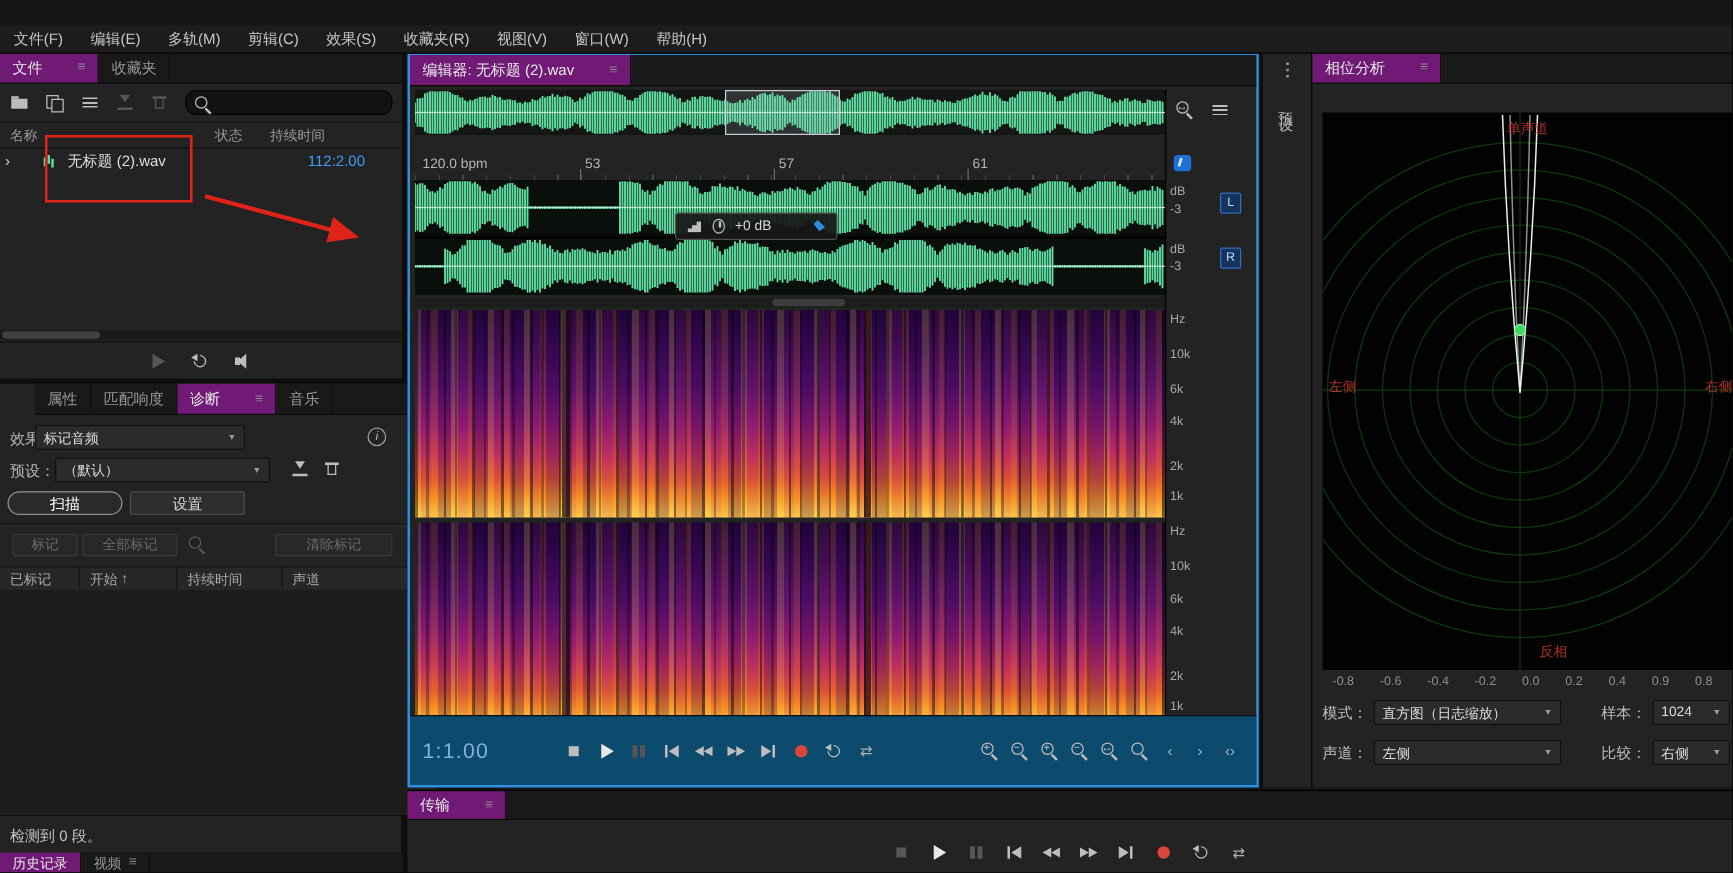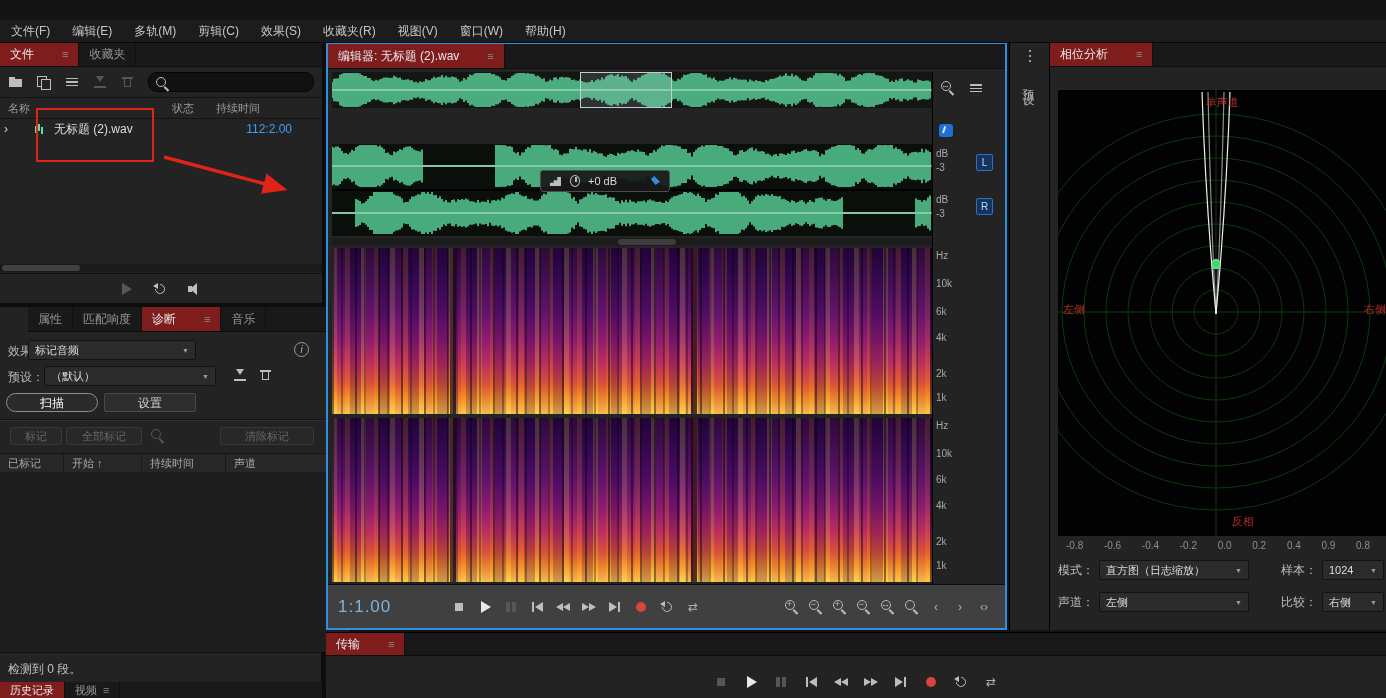--- a/index.html
+++ b/index.html
@@ -18,21 +18,21 @@
     font-size:11px;background:rgba(255,255,255,.35);border:1px solid rgba(0,0,0,.3);margin-left:1px;}
 
   
   .menubar{position:absolute;left:0;top:20px;width:100%;height:22px;background:#1c1c1c;
     border-bottom:1px solid #070707;display:flex;align-items:center;z-index:5;}
   .menu-item{padding:0 11px;color:#c6c6c6;}
 
   
   .tabstrip{height:24px;background:#191919;display:flex;align-items:stretch;border-bottom:1px solid #0c0c0c;}
   .tab{padding:0 10px;display:flex;align-items:center;gap:6px;color:#979797;border-right:1px solid #101010;}
-  .tab.active{background:#7f1d1d;color:#e8e8e8;gap:28px;}
+  .tab.active{background:#701a75;color:#e8e8e8;gap:28px;}
   .pmenu{font-size:11px;color:#8d8d8d;}
   .sel{height:20px;background:#2b2b2b;border:1px solid #121212;border-radius:2px;display:flex;
     align-items:center;padding:0 6px;gap:6px;color:#dedede;font-size:11px;box-sizing:border-box;}
   .sel .car{margin-left:auto;font-size:7px;color:#9a9a9a;}
 
   
   .files-panel{position:absolute;left:0;top:42px;width:322px;height:261px;background:#232323;border-right:1px solid #080808;}
   .files-toolbar{height:30px;display:flex;align-items:center;gap:12px;padding:0 8px;border-bottom:1px solid #141414;}
   .search-box{margin-left:auto;width:168px;height:18px;background:#121212;border:1px solid #050505;
     border-radius:9px;display:flex;align-items:center;padding:0 6px;gap:5px;}
@@ -91,21 +91,21 @@
   .spectro{position:absolute;left:4px;width:600px;
     background:
       repeating-linear-gradient(90deg,rgba(0,0,0,.45) 0 2px,rgba(0,0,0,0) 2px 9px,rgba(0,0,0,.3) 9px 11px,rgba(0,0,0,0) 11px 23px),
       repeating-linear-gradient(90deg,rgba(255,214,90,.20) 0 5px,rgba(170,35,125,.14) 5px 13px,rgba(255,140,40,.18) 13px 18px,rgba(55,0,85,.25) 18px 29px),
       repeating-linear-gradient(90deg,transparent 0 118px,rgba(8,0,18,.85) 118px 124px,transparent 124px 241px),
       linear-gradient(180deg,#190530 0%,#33094d 18%,#551068 38%,#8a1a6e 55%,#c03158 70%,#e05a2e 82%,#f38f22 90%,#ffd24e 100%);}
   .ed-gutter-line{position:absolute;left:604px;top:28px;width:1px;height:512px;background:#000;}
   .glabel{position:absolute;left:608px;color:#a8a8a8;font-size:10px;}
   .chan-btn{position:absolute;left:648px;width:17px;height:17px;background:#15335c;border:1px solid #2d6fc0;
     border-radius:2px;color:#bcd8f8;font-size:10px;text-align:center;line-height:16px;box-sizing:border-box;}
-  .ed-status{position:absolute;left:0;bottom:0;width:100%;height:44px;background:#404040;border-top:1px solid #0d0d0d;
+  .ed-status{position:absolute;left:0;bottom:0;width:100%;height:56px;background:#0c4a6e;border-top:1px solid #0d0d0d;
     display:flex;align-items:center;padding:0 10px;box-sizing:border-box;}
   .time-display{font-size:17px;color:#7fb2dd;letter-spacing:1px;min-width:110px;}
   .t-group{display:flex;align-items:center;gap:4px;}
   .z-group{margin-left:auto;display:flex;align-items:center;gap:2px;color:#b0b0b0;}
   .tbtn{width:22px;height:22px;display:flex;align-items:center;justify-content:center;border-radius:3px;color:#bdbdbd;}
   .ztxt{font-size:12px;color:#b0b0b0;padding:0 2px;}
 
   
   .transport-panel{position:absolute;left:326px;top:632px;width:1060px;height:66px;background:#232323;border-top:1px solid #000;}
   .tp-buttons{position:absolute;left:50%;top:38px;transform:translateX(-50%);display:flex;gap:8px;}
@@ -321,20 +321,29 @@
           <path d="M0 9.9L0 26.1M2 6.7L2 29.3M4 6.6L4 29.4M6 6.2L6 29.8M8 2.8L8 33.2M10 1.7L10 34.3M12 1.0L12 35.0M14 1.0L14 35.0M16 1.0L16 35.0M18 1.1L18 34.9M20 1.0L20 35.0M22 1.0L22 35.0M24 1.0L24 35.0M26 1.0L26 35.0M28 1.5L28 34.5M30 2.9L30 33.1M32 4.0L32 32.0M34 3.9L34 32.1M36 6.0L36 30.0M38 6.0L38 30.0M40 8.2L40 27.8M42 9.1L42 26.9M44 7.8L44 28.2M46 8.4L46 27.6M48 7.2L48 28.8M50 6.6L50 29.4M52 5.5L52 30.5M54 5.4L54 30.6M56 5.4L56 30.6M58 6.1L58 29.9M60 5.7L60 30.3M62 3.8L62 32.2M64 4.8L64 31.2M66 5.9L66 30.1M68 5.6L68 30.4M70 7.6L70 28.4M72 7.9L72 28.1M74 7.4L74 28.6M76 7.3L76 28.7M78 8.2L78 27.8M80 8.2L80 27.8M82 10.2L82 25.8M84 9.7L84 26.3M86 10.7L86 25.3M88 9.3L88 26.7M90 9.9L90 26.1M92 9.6L92 26.4M94 7.1L94 28.9M96 8.2L96 27.8M98 8.2L98 27.8M100 6.5L100 29.5M102 4.7L102 31.3M104 5.9L104 30.1M106 5.0L106 31.0M108 4.7L108 31.3M110 3.0L110 33.0M112 5.4L112 30.6M114 3.8L114 32.2M116 5.3L116 30.7M118 5.5L118 30.5M120 4.5L120 31.5M122 5.0L122 31.0M124 5.6L124 30.4M126 7.3L126 28.7M128 9.8L128 26.2M130 8.8L130 27.2M132 6.1L132 29.9M134 7.4L134 28.6M136 5.1L136 30.9M138 2.5L138 33.5M140 3.3L140 32.7M142 1.8L142 34.2M144 1.0L144 35.0M146 1.0L146 35.0M148 1.0L148 35.0M150 1.0L150 35.0M152 1.0L152 35.0M154 1.0L154 35.0M156 1.0L156 35.0M158 1.0L158 35.0M160 2.2L160 33.8M162 2.1L162 33.9M164 3.6L164 32.4M166 3.7L166 32.3M168 5.2L168 30.8M170 7.8L170 28.2M172 8.0L172 28.0M174 8.5L174 27.5M176 6.3L176 29.7M178 5.9L178 30.1M180 4.0L180 32.0M182 2.7L182 33.3M184 1.6L184 34.4M186 1.0L186 35.0M188 1.0L188 35.0M190 1.0L190 35.0M192 1.0L192 35.0M194 1.4L194 34.6M196 1.0L196 35.0M198 1.8L198 34.2M200 1.7L200 34.3M202 2.3L202 33.7M204 4.3L204 31.7M206 3.4L206 32.6M208 5.3L208 30.7M210 7.1L210 28.9M212 6.3L212 29.7M214 9.8L214 26.2M216 9.3L216 26.7M218 7.5L218 28.5M220 8.5L220 27.5M222 5.5L222 30.5M224 5.3L224 30.7M226 7.2L226 28.8M228 5.2L228 30.8M230 4.7L230 31.3M232 5.6L232 30.4M234 5.3L234 30.7M236 5.2L236 30.8M238 6.1L238 29.9M240 8.0L240 28.0M242 7.5L242 28.5M244 8.4L244 27.6M246 8.7L246 27.3M248 7.6L248 28.4M250 8.9L250 27.1M252 10.1L252 25.9M254 10.6L254 25.4M256 10.4L256 25.6M258 9.8L258 26.2M260 7.9L260 28.1M262 10.1L262 25.9M264 8.2L264 27.8M266 7.0L266 29.0M268 8.2L268 27.8M270 5.6L270 30.4M272 7.2L272 28.8M274 4.4L274 31.6M276 3.2L276 32.8M278 2.5L278 33.5M280 2.3L280 33.7M282 4.0L282 32.0M284 3.3L284 32.7M286 1.9L286 34.1M288 4.9L288 31.1M290 3.5L290 32.5M292 4.5L292 31.5M294 3.9L294 32.1M296 6.2L296 29.8M298 8.6L298 27.4M300 9.9L300 26.1M302 7.6L302 28.4M304 8.2L304 27.8M306 5.8L306 30.2M308 5.4L308 30.6M310 3.6L310 32.4M312 2.8L312 33.2M314 2.0L314 34.0M316 1.0L316 35.0M318 1.0L318 35.0M320 1.0L320 35.0M322 1.0L322 35.0M324 1.0L324 35.0M326 1.0L326 35.0M328 1.0L328 35.0M330 1.7L330 34.3M332 1.0L332 35.0M334 3.0L334 33.0M336 4.4L336 31.6M338 5.2L338 30.8M340 7.5L340 28.5M342 8.9L342 27.1M344 9.2L344 26.8M346 6.8L346 29.2M348 7.5L348 28.5M350 5.5L350 30.5M352 2.7L352 33.3M354 3.0L354 33.0M356 2.2L356 33.8M358 1.4L358 34.6M360 1.0L360 35.0M362 1.0L362 35.0M364 1.0L364 35.0M366 1.1L366 34.9M368 1.0L368 35.0M370 1.7L370 34.3M372 2.9L372 33.1M374 2.3L374 33.7M376 5.5L376 30.5M378 5.2L378 30.8M380 6.8L380 29.2M382 5.5L382 30.5M384 8.0L384 28.0M386 9.4L386 26.6M388 8.5L388 27.5M390 8.7L390 27.3M392 8.6L392 27.4M394 7.3L394 28.7M396 7.0L396 29.0M398 5.3L398 30.7M400 7.5L400 28.5M402 5.7L402 30.3M404 6.3L404 29.7M406 7.6L406 28.4M408 7.5L408 28.5M410 7.8L410 28.2M412 7.6L412 28.4M414 7.7L414 28.3M416 9.8L416 26.2M418 7.6L418 28.4M420 8.4L420 27.6M422 9.6L422 26.4M424 8.1L424 27.9M426 9.1L426 26.9M428 9.1L428 26.9M430 10.1L430 25.9M432 10.3L432 25.7M434 8.1L434 27.9M436 8.8L436 27.2M438 7.3L438 28.7M440 6.8L440 29.2M442 6.8L442 29.2M444 5.7L444 30.3M446 4.9L446 31.1M448 3.5L448 32.5M450 4.5L450 31.5M452 3.5L452 32.5M454 1.3L454 34.7M456 3.8L456 32.2M458 4.1L458 31.9M460 1.7L460 34.3M462 4.6L462 31.4M464 3.1L464 32.9M466 4.4L466 31.6M468 6.6L468 29.4M470 8.3L470 27.7M472 8.8L472 27.2M474 9.1L474 26.9M476 6.2L476 29.8M478 5.3L478 30.7M480 6.1L480 29.9M482 3.3L482 32.7M484 1.0L484 35.0M486 1.0L486 35.0M488 1.2L488 34.8M490 1.0L490 35.0M492 1.0L492 35.0M494 1.0L494 35.0M496 1.0L496 35.0M498 1.0L498 35.0M500 1.0L500 35.0M502 1.5L502 34.5M504 1.5L504 34.5M506 3.5L506 32.5M508 1.9L508 34.1M510 3.8L510 32.2M512 5.2L512 30.8M514 9.0L514 27.0M516 8.5L516 27.5M518 8.5L518 27.5M520 5.4L520 30.6M522 5.3L522 30.7M524 4.4L524 31.6M526 2.7L526 33.3M528 2.1L528 33.9M530 3.0L530 33.0M532 1.6L532 34.4M534 1.0L534 35.0M536 1.0L536 35.0M538 1.0L538 35.0M540 1.3L540 34.7M542 1.1L542 34.9M544 2.9L544 33.1M546 3.2L546 32.8M548 3.7L548 32.3M550 4.0L550 32.0M552 5.6L552 30.4M554 6.5L554 29.5M556 6.8L556 29.2M558 10.0L558 26.0M560 8.8L560 27.2M562 9.9L562 26.1M564 7.7L564 28.3M566 8.8L566 27.2M568 6.8L568 29.2M570 6.6L570 29.4M572 9.2L572 26.8M574 8.4L574 27.6M576 7.3L576 28.7M578 8.5L578 27.5M580 8.5L580 27.5M582 10.4L582 25.6M584 10.4L584 25.6M586 7.5L586 28.5M588 7.9L588 28.1M590 8.7L590 27.3M592 9.1L592 26.9M594 8.5L594 27.5M596 8.5L596 27.5M598 9.4L598 26.6" stroke="#5fdfa2" stroke-width="1.5"></path>
           <rect x="0" y="17.5" width="600" height="1" fill="#d2f5e2" opacity="0.85"></rect>
         </svg>
       <div class="ov-sel"></div>
     </div>
     <span class="icx ic-mag" style="position:absolute;left:612px;top:36px">
         <b>↔</b>
       </span>
     <span class="icx ic-rows" style="position:absolute;left:640px;top:36px"></span>
 
+    <div class="ed-ruler">
+      <span class="ruler-tick" style="left:6px">120.0 bpm</span>
+      <span class="ruler-tick" style="left:136px">53</span>
+      <span class="ruler-tick" style="left:291px">57</span>
+      <span class="ruler-tick" style="left:446px">61</span>
+      <div class="ruler-major" style="left:132px"></div>
+      <div class="ruler-major" style="left:287px"></div>
+      <div class="ruler-major" style="left:442px"></div>
+    </div>
     <span class="icx ic-metro" style="position:absolute;left:611px;top:80px"></span>
 
     <div class="ed-waves">
       <svg id="wave-l" width="600" height="44">
           <path d="M0 2.5L0 41.5M2 3.6L2 40.4M4 2.5L4 41.5M6 2.6L6 41.4M8 4.0L8 40.0M10 7.1L10 36.9M12 9.2L12 34.8M14 8.9L14 35.1M16 10.2L16 33.8M18 8.5L18 35.5M20 5.8L20 38.2M22 6.8L22 37.2M24 3.2L24 40.8M26 2.0L26 42.0M28 1.0L28 43.0M30 1.0L30 43.0M32 1.0L32 43.0M34 1.0L34 43.0M36 1.0L36 43.0M38 1.0L38 43.0M40 1.0L40 43.0M42 1.0L42 43.0M44 1.0L44 43.0M46 2.6L46 41.4M48 1.4L48 42.6M50 3.2L50 40.8M52 5.0L52 39.0M54 8.9L54 35.1M56 8.6L56 35.4M58 10.6L58 33.4M60 11.2L60 32.8M62 7.5L62 36.5M64 8.3L64 35.7M66 7.0L66 37.0M68 4.9L68 39.1M70 6.0L70 38.0M72 3.8L72 40.2M74 2.7L74 41.3M76 2.4L76 41.6M78 2.3L78 41.7M80 3.8L80 40.2M82 5.5L82 38.5M84 6.6L84 37.4M86 7.1L86 36.9M88 7.5L88 36.5M90 5.4L90 38.6M92 20.9L92 23.1M94 20.9L94 23.1M96 20.9L96 23.1M98 20.9L98 23.1M100 20.9L100 23.1M102 20.9L102 23.1M104 20.9L104 23.1M106 20.9L106 23.1M108 20.9L108 23.1M110 20.9L110 23.1M112 20.9L112 23.1M114 20.9L114 23.1M116 20.9L116 23.1M118 20.9L118 23.1M120 20.9L120 23.1M122 20.9L122 23.1M124 20.9L124 23.1M126 20.9L126 23.1M128 20.9L128 23.1M130 20.9L130 23.1M132 20.9L132 23.1M134 20.9L134 23.1M136 20.9L136 23.1M138 20.9L138 23.1M140 20.9L140 23.1M142 20.9L142 23.1M144 20.9L144 23.1M146 20.9L146 23.1M148 20.9L148 23.1M150 20.9L150 23.1M152 20.9L152 23.1M154 20.9L154 23.1M156 20.9L156 23.1M158 20.9L158 23.1M160 20.9L160 23.1M162 20.9L162 23.1M164 1.1L164 42.9M166 1.0L166 43.0M168 1.0L168 43.0M170 1.3L170 42.7M172 1.0L172 43.0M174 1.6L174 42.4M176 2.4L176 41.6M178 2.0L178 42.0M180 3.0L180 41.0M182 7.8L182 36.2M184 9.3L184 34.7M186 8.1L186 35.9M188 11.5L188 32.5M190 8.6L190 35.4M192 8.3L192 35.7M194 5.0L194 39.0M196 3.0L196 41.0M198 3.7L198 40.3M200 1.0L200 43.0M202 1.0L202 43.0M204 1.0L204 43.0M206 1.0L206 43.0M208 1.0L208 43.0M210 1.0L210 43.0M212 1.0L212 43.0M214 1.4L214 42.6M216 1.0L216 43.0M218 1.0L218 43.0M220 4.4L220 39.6M222 5.8L222 38.2M224 5.1L224 38.9M226 6.3L226 37.7M228 10.5L228 33.5M230 11.2L230 32.8M232 9.6L232 34.4M234 9.5L234 34.5M236 9.2L236 34.8M238 4.7L238 39.3M240 5.0L240 39.0M242 5.2L242 38.8M244 2.8L244 41.2M246 5.5L246 38.5M248 5.4L248 38.6M250 6.4L250 37.6M252 5.2L252 38.8M254 5.6L254 38.4M256 7.7L256 36.3M258 5.0L258 39.0M260 8.7L260 35.3M262 7.0L262 37.0M264 8.1L264 35.9M266 9.4L266 34.6M268 9.2L268 34.8M270 9.6L270 34.4M272 12.0L272 32.0M274 12.7L274 31.3M276 11.0L276 33.0M278 9.7L278 34.3M280 10.0L280 34.0M282 11.0L282 33.0M284 12.0L284 32.0M286 8.8L286 35.2M288 10.1L288 33.9M290 8.7L290 35.3M292 9.2L292 34.8M294 8.5L294 35.5M296 6.7L296 37.3M298 7.2L298 36.8M300 6.0L300 38.0M302 6.9L302 37.1M304 8.1L304 35.9M306 5.5L306 38.5M308 7.4L308 36.6M310 7.7L310 36.3M312 8.1L312 35.9M314 10.7L314 33.3M316 11.8L316 32.2M318 9.1L318 34.9M320 8.7L320 35.3M322 5.9L322 38.1M324 7.6L324 36.4M326 5.1L326 38.9M328 3.6L328 40.4M330 1.4L330 42.6M332 2.2L332 41.8M334 1.0L334 43.0M336 1.0L336 43.0M338 1.0L338 43.0M340 1.0L340 43.0M342 1.6L342 42.4M344 1.6L344 42.4M346 2.3L346 41.7M348 2.4L348 41.6M350 4.7L350 39.3M352 5.0L352 39.0M354 5.1L354 38.9M356 9.0L356 35.0M358 8.5L358 35.5M360 12.4L360 31.6M362 8.1L362 35.9M364 5.8L364 38.2M366 3.8L366 40.2M368 3.0L368 41.0M370 1.6L370 42.4M372 2.4L372 41.6M374 1.0L374 43.0M376 1.0L376 43.0M378 1.0L378 43.0M380 1.0L380 43.0M382 1.0L382 43.0M384 1.0L384 43.0M386 2.1L386 41.9M388 2.1L388 41.9M390 2.1L390 41.9M392 3.6L392 40.4M394 3.9L394 40.1M396 4.6L396 39.4M398 7.0L398 37.0M400 7.6L400 36.4M402 11.1L402 32.9M404 11.2L404 32.8M406 9.9L406 34.1M408 6.6L408 37.4M410 5.9L410 38.1M412 8.1L412 35.9M414 7.3L414 36.7M416 5.4L416 38.6M418 3.9L418 40.1M420 3.6L420 40.4M422 6.4L422 37.6M424 4.7L424 39.3M426 7.3L426 36.7M428 7.6L428 36.4M430 7.1L430 36.9M432 7.7L432 36.3M434 10.1L434 33.9M436 9.4L436 34.6M438 10.7L438 33.3M440 12.2L440 31.8M442 10.5L442 33.5M444 10.1L444 33.9M446 11.9L446 32.1M448 9.6L448 34.4M450 9.5L450 34.5M452 10.3L452 33.7M454 11.0L454 33.0M456 9.2L456 34.8M458 10.0L458 34.0M460 7.3L460 36.7M462 6.6L462 37.4M464 8.9L464 35.1M466 7.8L466 36.2M468 7.9L468 36.1M470 7.0L470 37.0M472 5.8L472 38.2M474 5.1L474 38.9M476 6.7L476 37.3M478 7.3L478 36.7M480 6.4L480 37.6M482 6.0L482 38.0M484 6.7L484 37.3M486 7.9L486 36.1M488 12.3L488 31.7M490 9.8L490 34.2M492 10.8L492 33.2M494 6.2L494 37.8M496 5.4L496 38.6M498 4.6L498 39.4M500 2.8L500 41.2M502 2.7L502 41.3M504 2.1L504 41.9M506 1.0L506 43.0M508 1.0L508 43.0M510 1.0L510 43.0M512 1.0L512 43.0M514 1.0L514 43.0M516 1.0L516 43.0M518 1.0L518 43.0M520 1.4L520 42.6M522 1.8L522 42.2M524 5.7L524 38.3M526 4.1L526 39.9M528 6.1L528 37.9M530 9.3L530 34.7M532 9.7L532 34.3M534 7.6L534 36.4M536 5.6L536 38.4M538 5.1L538 38.9M540 5.8L540 38.2M542 4.5L542 39.5M544 2.9L544 41.1M546 1.0L546 43.0M548 1.0L548 43.0M550 1.3L550 42.7M552 1.0L552 43.0M554 1.0L554 43.0M556 1.3L556 42.7M558 1.1L558 42.9M560 1.0L560 43.0M562 4.5L562 39.5M564 3.2L564 40.8M566 5.0L566 39.0M568 5.3L568 38.7M570 7.0L570 37.0M572 9.6L572 34.4M574 9.1L574 34.9M576 11.4L576 32.6M578 9.2L578 34.8M580 8.3L580 35.7M582 8.1L582 35.9M584 7.7L584 36.3M586 8.5L586 35.5M588 8.1L588 35.9M590 4.7L590 39.3M592 8.5L592 35.5M594 5.2L594 38.8M596 6.7L596 37.3M598 8.0L598 36.0" stroke="#5fdfa2" stroke-width="1.5"></path>
           <rect x="0" y="21.5" width="600" height="1" fill="#d2f5e2" opacity="0.85"></rect>
         </svg>
       <div class="wave-divider"></div>
       <svg id="wave-r" width="600" height="44" style="position:absolute;left:0;top:47px">
           <path d="M0 20.9L0 23.1M2 20.9L2 23.1M4 20.9L4 23.1M6 20.9L6 23.1M8 20.9L8 23.1M10 20.9L10 23.1M12 20.9L12 23.1M14 20.9L14 23.1M16 20.9L16 23.1M18 20.9L18 23.1M20 20.9L20 23.1M22 20.9L22 23.1M24 7.9L24 36.1M26 8.7L26 35.3M28 9.9L28 34.1M30 12.5L30 31.5M32 12.1L32 31.9M34 10.2L34 33.8M36 7.9L36 36.1M38 5.1L38 38.9M40 5.1L40 38.9M42 1.0L42 43.0M44 1.0L44 43.0M46 1.0L46 43.0M48 1.0L48 43.0M50 1.0L50 43.0M52 1.0L52 43.0M54 1.0L54 43.0M56 1.0L56 43.0M58 1.0L58 43.0M60 1.0L60 43.0M62 3.2L62 40.8M64 4.6L64 39.4M66 4.7L66 39.3M68 5.4L68 38.6M70 7.6L70 36.4M72 11.4L72 32.6M74 11.0L74 33.0M76 10.7L76 33.3M78 8.3L78 35.7M80 5.6L80 38.4M82 5.4L82 38.6M84 4.5L84 39.5M86 3.2L86 40.8M88 3.5L88 40.5M90 1.0L90 43.0M92 1.0L92 43.0M94 2.5L94 41.5M96 1.0L96 43.0M98 3.1L98 40.9M100 1.0L100 43.0M102 4.3L102 39.7M104 3.9L104 40.1M106 7.1L106 36.9M108 5.3L108 38.7M110 8.1L110 35.9M112 10.6L112 33.4M114 9.0L114 35.0M116 11.2L116 32.8M118 11.6L118 32.4M120 9.1L120 34.9M122 8.4L122 35.6M124 10.7L124 33.3M126 8.2L126 35.8M128 8.9L128 35.1M130 7.9L130 36.1M132 8.7L132 35.3M134 7.6L134 36.4M136 8.6L136 35.4M138 10.2L138 33.8M140 10.2L140 33.8M142 10.7L142 33.3M144 11.6L144 32.4M146 9.0L146 35.0M148 11.6L148 32.4M150 10.6L150 33.4M152 10.5L152 33.5M154 11.1L154 32.9M156 8.8L156 35.2M158 12.3L158 31.7M160 9.6L160 34.4M162 8.9L162 35.1M164 9.7L164 34.3M166 8.5L166 35.5M168 9.5L168 34.5M170 6.8L170 37.2M172 7.5L172 36.5M174 4.5L174 39.5M176 3.6L176 40.4M178 3.2L178 40.8M180 2.3L180 41.7M182 3.1L182 40.9M184 1.0L184 43.0M186 1.0L186 43.0M188 3.6L188 40.4M190 4.7L190 39.3M192 5.4L192 38.6M194 4.7L194 39.3M196 7.7L196 36.3M198 8.2L198 35.8M200 7.4L200 36.6M202 9.4L202 34.6M204 9.5L204 34.5M206 9.5L206 34.5M208 8.1L208 35.9M210 4.6L210 39.4M212 2.5L212 41.5M214 3.4L214 40.6M216 1.0L216 43.0M218 1.0L218 43.0M220 1.0L220 43.0M222 1.0L222 43.0M224 1.0L224 43.0M226 1.0L226 43.0M228 1.0L228 43.0M230 1.0L230 43.0M232 1.0L232 43.0M234 1.0L234 43.0M236 1.6L236 42.4M238 2.6L238 41.4M240 7.5L240 36.5M242 6.0L242 38.0M244 10.0L244 34.0M246 12.5L246 31.5M248 8.4L248 35.6M250 8.0L250 36.0M252 6.2L252 37.8M254 5.5L254 38.5M256 2.2L256 41.8M258 3.3L258 40.7M260 1.0L260 43.0M262 3.4L262 40.6M264 2.0L264 42.0M266 3.6L266 40.4M268 4.0L268 40.0M270 4.2L270 39.8M272 4.0L272 40.0M274 3.3L274 40.7M276 6.7L276 37.3M278 6.1L278 37.9M280 6.4L280 37.6M282 6.5L282 37.5M284 10.0L284 34.0M286 10.0L286 34.0M288 12.3L288 31.7M290 9.3L290 34.7M292 10.9L292 33.1M294 8.8L294 35.2M296 11.4L296 32.6M298 8.7L298 35.3M300 10.5L300 33.5M302 10.7L302 33.3M304 12.0L304 32.0M306 10.2L306 33.8M308 10.3L308 33.7M310 10.2L310 33.8M312 9.6L312 34.4M314 11.2L314 32.8M316 9.3L316 34.7M318 8.3L318 35.7M320 9.4L320 34.6M322 9.7L322 34.3M324 11.1L324 32.9M326 11.1L326 32.9M328 10.5L328 33.5M330 11.5L330 32.5M332 11.9L332 32.1M334 9.7L334 34.3M336 11.0L336 33.0M338 8.2L338 35.8M340 6.5L340 37.5M342 5.3L342 38.7M344 5.0L344 39.0M346 4.3L346 39.7M348 3.5L348 40.5M350 3.1L350 40.9M352 1.0L352 43.0M354 1.0L354 43.0M356 2.1L356 41.9M358 1.0L358 43.0M360 1.8L360 42.2M362 3.4L362 40.6M364 4.7L364 39.3M366 2.6L366 41.4M368 5.0L368 39.0M370 7.1L370 36.9M372 7.1L372 36.9M374 10.9L374 33.1M376 8.6L376 35.4M378 8.4L378 35.6M380 7.3L380 36.7M382 6.7L382 37.3M384 2.8L384 41.2M386 3.9L386 40.1M388 1.0L388 43.0M390 1.0L390 43.0M392 1.0L392 43.0M394 1.0L394 43.0M396 1.0L396 43.0M398 1.0L398 43.0M400 1.0L400 43.0M402 1.0L402 43.0M404 1.0L404 43.0M406 1.1L406 42.9M408 2.2L408 41.8M410 5.6L410 38.4M412 4.8L412 39.2M414 6.7L414 37.3M416 9.4L416 34.6M418 12.8L418 31.2M420 10.2L420 33.8M422 8.4L422 35.6M424 5.6L424 38.4M426 4.0L426 40.0M428 4.9L428 39.1M430 3.7L430 40.3M432 4.8L432 39.2M434 3.1L434 40.9M436 3.7L436 40.3M438 4.7L438 39.3M440 3.1L440 40.9M442 5.1L442 38.9M444 4.9L444 39.1M446 5.6L446 38.4M448 5.1L448 38.9M450 8.2L450 35.8M452 7.8L452 36.2M454 8.7L454 35.3M456 9.9L456 34.1M458 11.2L458 32.8M460 9.2L460 34.8M462 10.1L462 33.9M464 11.7L464 32.3M466 11.1L466 32.9M468 9.5L468 34.5M470 8.9L470 35.1M472 10.7L472 33.3M474 12.7L474 31.3M476 11.0L476 33.0M478 9.0L478 35.0M480 10.4L480 33.6M482 11.3L482 32.7M484 7.5L484 36.5M486 7.3L486 36.7M488 6.8L488 37.2M490 6.5L490 37.5M492 8.4L492 35.6M494 9.7L494 34.3M496 8.1L496 35.9M498 7.9L498 36.1M500 9.6L500 34.4M502 10.1L502 33.9M504 10.0L504 34.0M506 8.7L506 35.3M508 7.7L508 36.3M510 6.2L510 37.8M512 20.9L512 23.1M514 20.9L514 23.1M516 20.9L516 23.1M518 20.9L518 23.1M520 20.9L520 23.1M522 20.9L522 23.1M524 20.9L524 23.1M526 20.9L526 23.1M528 20.9L528 23.1M530 20.9L530 23.1M532 20.9L532 23.1M534 20.9L534 23.1M536 20.9L536 23.1M538 20.9L538 23.1M540 20.9L540 23.1M542 20.9L542 23.1M544 20.9L544 23.1M546 20.9L546 23.1M548 20.9L548 23.1M550 20.9L550 23.1M552 20.9L552 23.1M554 20.9L554 23.1M556 20.9L556 23.1M558 20.9L558 23.1M560 20.9L560 23.1M562 20.9L562 23.1M564 20.9L564 23.1M566 20.9L566 23.1M568 20.9L568 23.1M570 20.9L570 23.1M572 20.9L572 23.1M574 20.9L574 23.1M576 20.9L576 23.1M578 20.9L578 23.1M580 20.9L580 23.1M582 20.9L582 23.1M584 7.6L584 36.4M586 8.7L586 35.3M588 9.1L588 34.9M590 10.8L590 33.2M592 9.0L592 35.0M594 9.5L594 34.5M596 6.6L596 37.4M598 4.5L598 39.5" stroke="#5fdfa2" stroke-width="1.5"></path>

